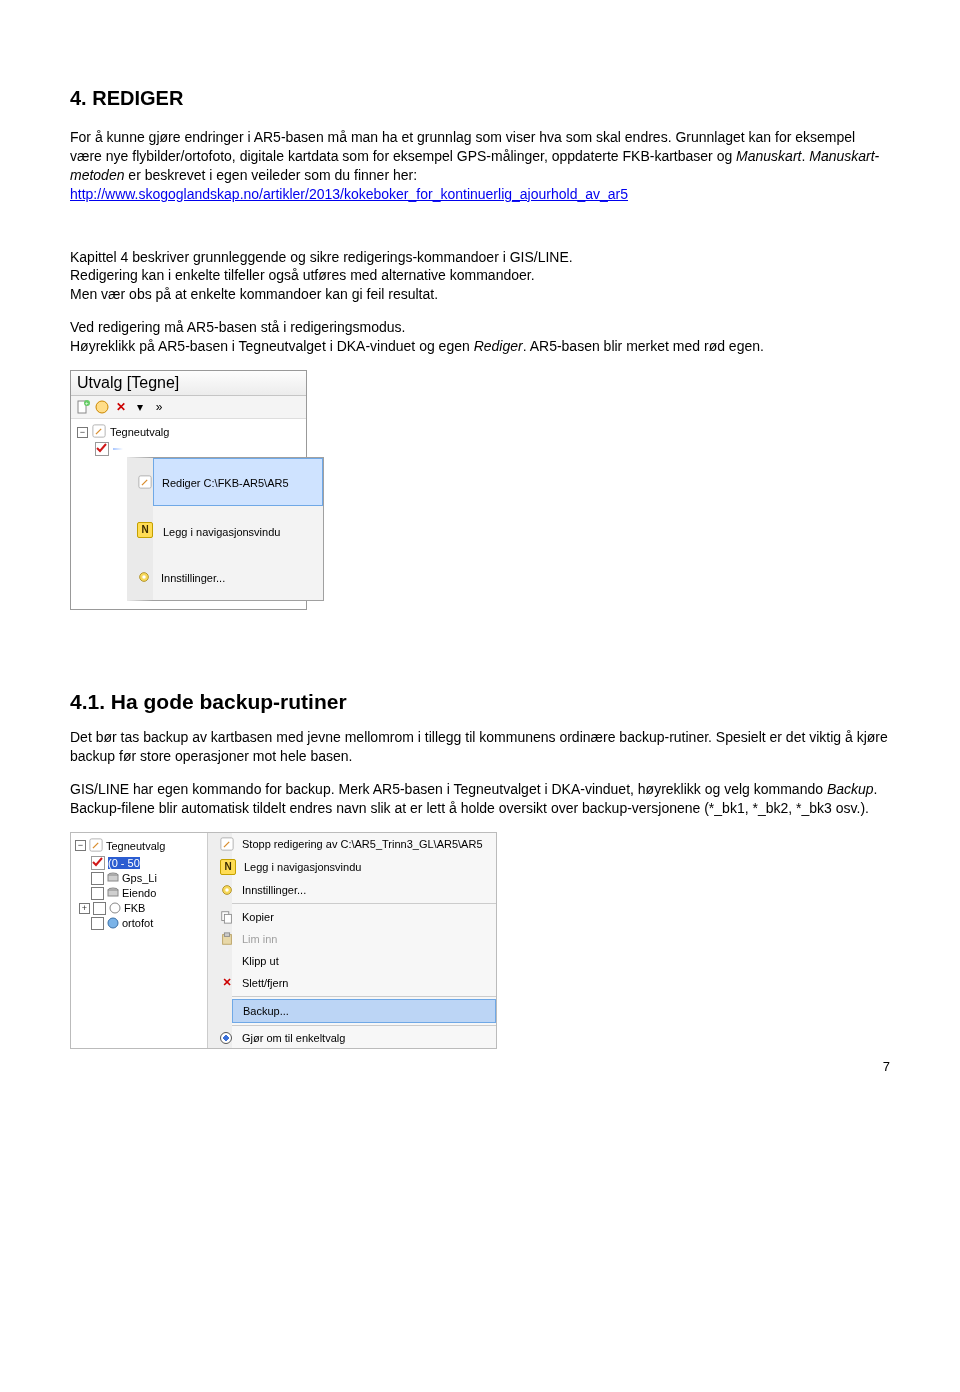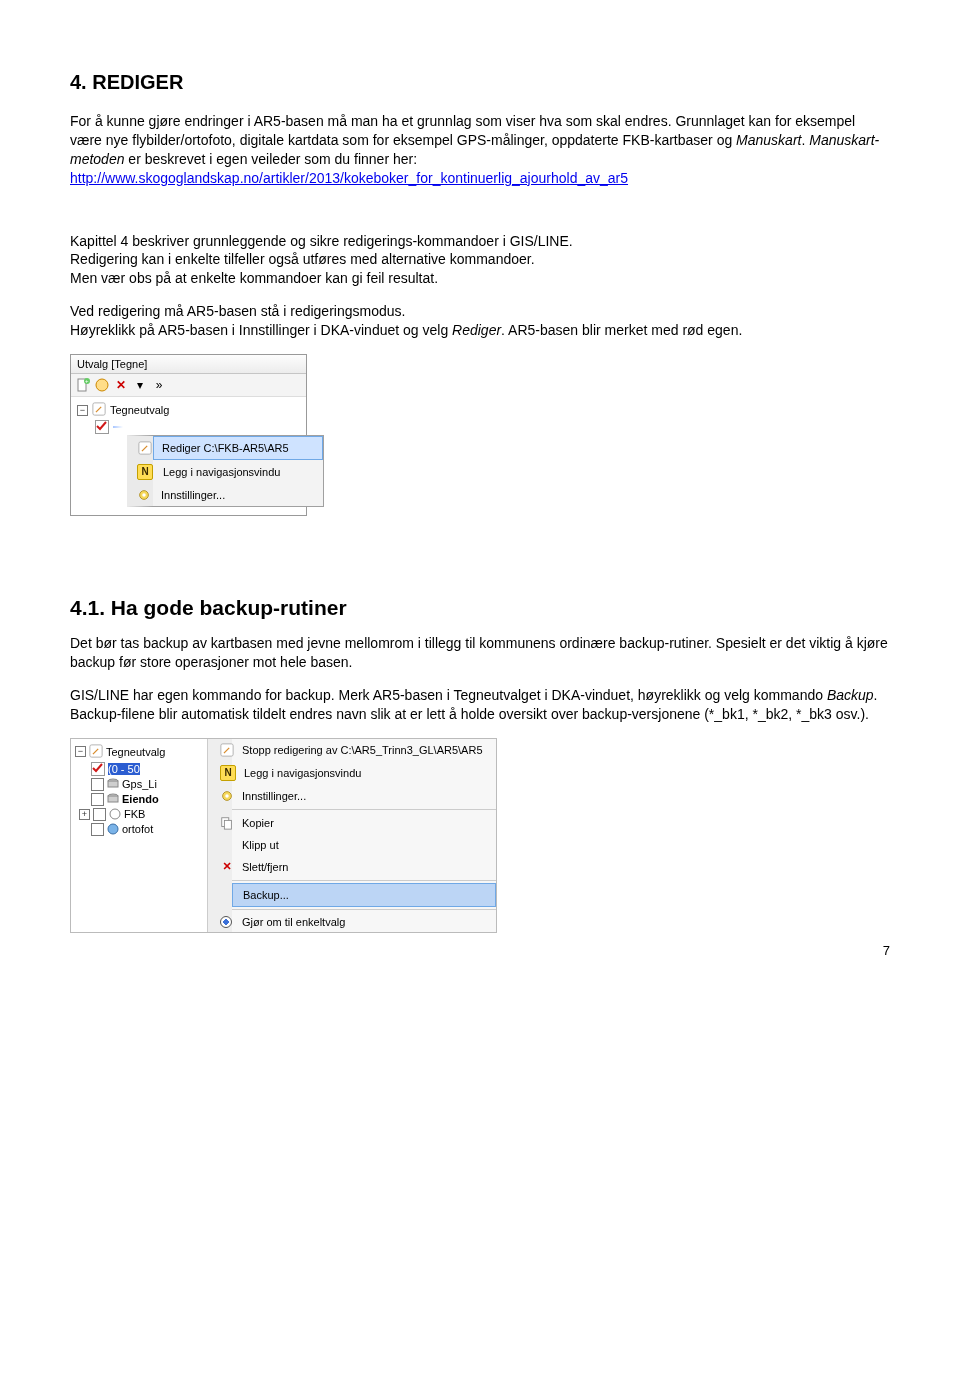--- a/index.html
+++ b/index.html
@@ -8,21 +8,21 @@
     color: #000;
     margin: 0;
     padding: 70px 70px 30px 70px;
     width: 960px;
     box-sizing: border-box;
     background: #fff;
   }
   h1 {
     font-size: 20px;
     font-weight: bold;
-    margin: 1px 0 18px 0;
+    margin: 17px 0 18px 0;
   }
   h2 {
     font-size: 21px;
     font-weight: bold;
     margin: 80px 0 14px 0;
   }
   p {
     margin: 0 0 14px 0;
     line-height: 1.35;
   }
@@ -30,21 +30,21 @@
   a.link { color: #0000EE; text-decoration: underline; }
   .section-spacer { height: 30px; }
   .screenshot1 {
     border: 1px solid #999;
     width: 235px;
     margin-top: 4px;
   }
   .panel-header {
     background: linear-gradient(#fdfdfd, #ececec);
     border-bottom: 1px solid #c5c5c5;
-    font-size: 11px;
+    font-size: 16px;
     padding: 3px 6px;
   }
   .toolbar {
     display: flex;
     gap: 3px;
     padding: 3px 4px;
     background: #f4f4f4;
     border-bottom: 1px solid #ddd;
   }
   .tool-icon {
@@ -67,23 +67,23 @@
   .context-menu {
     position: relative;
     margin-left: 50px;
     background: #f3f3f3;
     border: 1px solid #a0a0a0;
     border-left: 26px solid #eaeaea;
     width: 170px;
     font-size: 11px;
   }
   .context-menu .menu-item {
-    padding: 4px 6px;
+    padding: 16px 6px;
     display: flex;
-    align-items: center;
+    align-items: flex-end;
     gap: 6px;
   }
   .context-menu .menu-item.highlight {
     background: #cfe3ff;
     border: 1px solid #6fa8e6;
   }
   .mini-icon {
     width: 14px; height: 14px;
     margin-left: -22px;
     margin-right: 4px;
@@ -168,21 +168,21 @@
 </p>
 
 <div class="section-spacer"></div>
 
 <p style="white-space: pre-line;">Kapittel 4 beskriver grunnleggende og sikre redigerings-kommandoer i GIS/LINE.
 Redigering kan i enkelte tilfeller også utføres med alternative kommandoer.
 Men vær obs på at enkelte kommandoer kan gi feil resultat.</p>
 
 <p>
   <span>Ved redigering må AR5-basen stå i redigeringsmodus.</span><br>
-  <span>Høyreklikk på AR5-basen i Innstillinger i DKA-vinduet og velg </span><span class="italic">Rediger</span><span>. AR5-basen blir merket med rød egen.</span>
+  <span>Høyreklikk på AR5-basen i Tegneutvalget i DKA-vinduet og egen </span><span class="italic">Rediger</span><span>. AR5-basen blir merket med rød egen.</span>
 </p>
 
 <div class="screenshot1">
   <div class="panel-header">Utvalg [Tegne]</div>
   <div class="toolbar">
     <span class="tool-icon">
       <svg viewBox="0 0 16 16">
           <rect x="3" y="2" width="8" height="12" fill="#fff" stroke="#888"></rect>
           <circle cx="12" cy="4" r="3" fill="#6c6"></circle>
           <text x="10" y="6" font-size="6" fill="#fff">+</text>
@@ -273,21 +273,21 @@
       <span class="sel">(0 - 50</span>
     </div>
     <div class="row" style="padding-left:16px;">
       <span class="checkbox"></span>
       <svg width="12" height="12">
           <ellipse cx="6" cy="3" rx="5" ry="2" fill="#cfcfcf" stroke="#888"></ellipse>
           <rect x="1" y="3" width="10" height="6" fill="#cfcfcf" stroke="#888"></rect>
         </svg>
       <span>Gps_Li</span>
     </div>
-    <div class="row" style="padding-left:16px;font-weight:bold;">
+    <div class="row" style="padding-left:16px;">
       <span class="checkbox"></span>
       <svg width="12" height="12">
           <ellipse cx="6" cy="3" rx="5" ry="2" fill="#cfcfcf" stroke="#888"></ellipse>
           <rect x="1" y="3" width="10" height="6" fill="#cfcfcf" stroke="#888"></rect>
         </svg>
       <span>Eiendo</span>
     </div>
     <div class="row" style="padding-left:4px;">
       <span class="plusbox">+</span>
       <span class="checkbox"></span>
@@ -330,20 +330,29 @@
     <div class="sep"></div>
     <div class="menu-item">
       <span class="mini-icon2">
         <svg viewBox="0 0 16 16">
             <rect x="2" y="2" width="8" height="10" fill="#fff" stroke="#888"></rect>
             <rect x="5" y="5" width="8" height="10" fill="#fff" stroke="#888"></rect>
           </svg>
       </span>
       <span>Kopier</span>
     </div>
+    <div class="menu-item disabled">
+      <span class="mini-icon2">
+        <svg viewBox="0 0 16 16">
+            <rect x="3" y="3" width="10" height="11" fill="#e8d8a8" stroke="#b8a060"></rect>
+            <rect x="5" y="1" width="6" height="4" fill="#ccc" stroke="#888"></rect>
+          </svg>
+      </span>
+      <span>Lim inn</span>
+    </div>
     <div class="menu-item">
       <span class="mini-icon2" style="width:14px;"></span>
       <span>Klipp ut</span>
     </div>
     <div class="menu-item">
       <span class="mini-icon2 del-x">✕</span>
       <span>Slett/fjern</span>
     </div>
     <div class="sep"></div>
     <div class="menu-item highlight">

